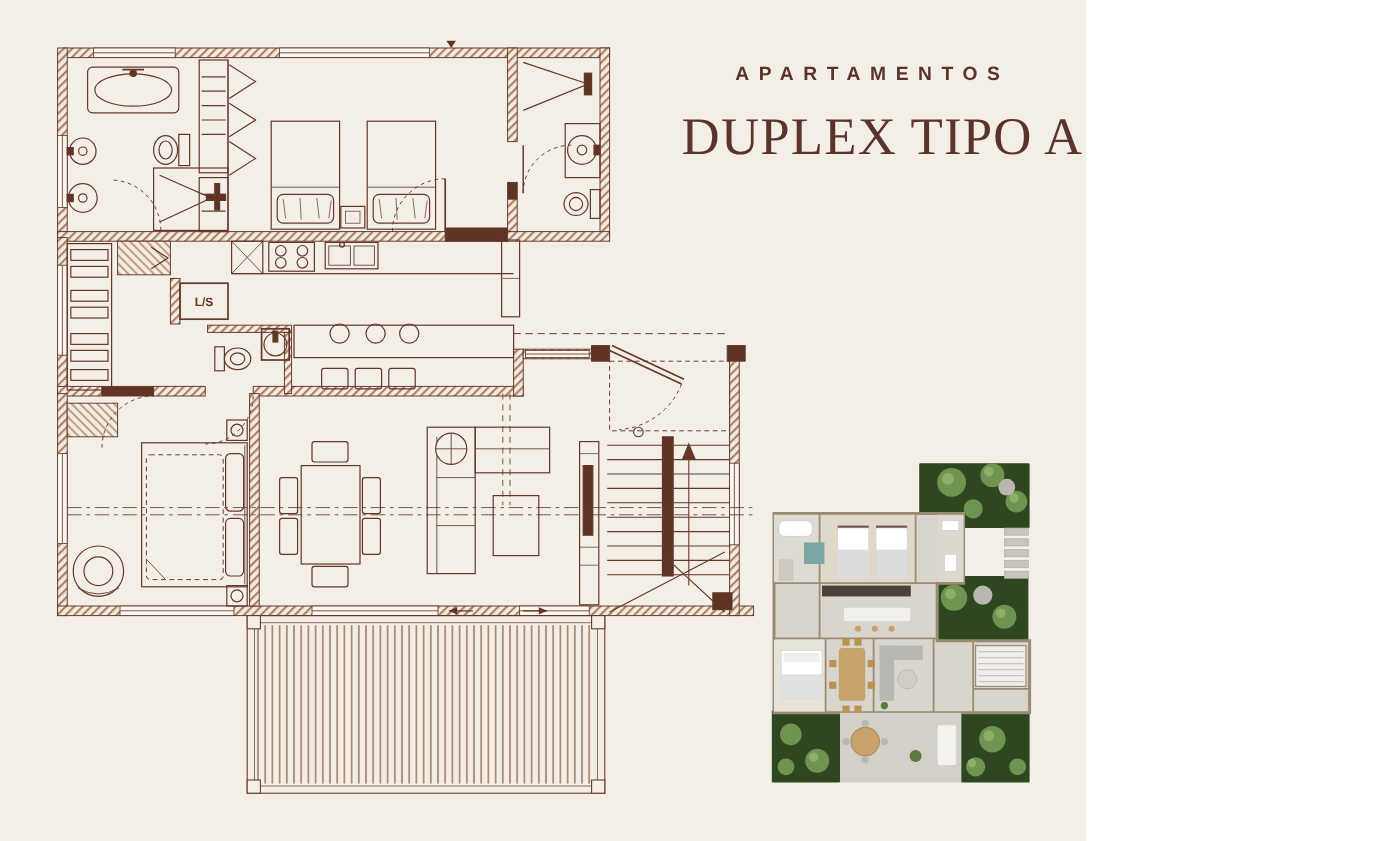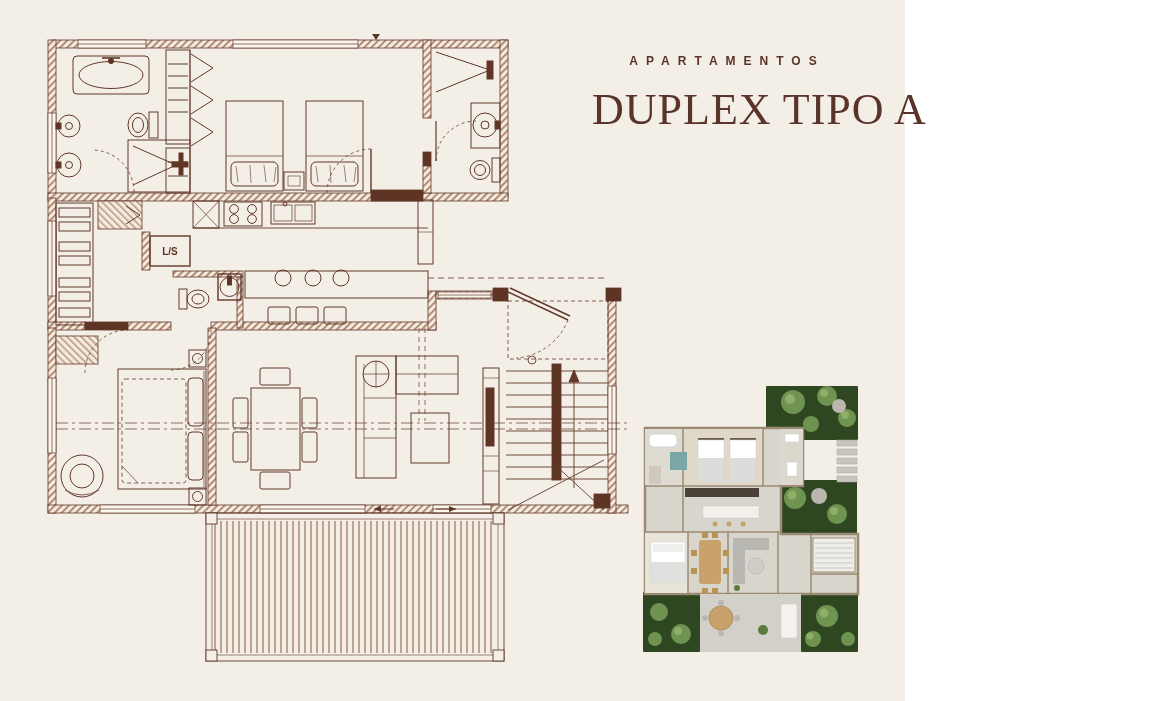--- a/index.html
+++ b/index.html
@@ -12,29 +12,29 @@
     position:absolute;left:0;top:0;width:905px;height:701px;
     background:#f3eee6;
   }
   .plan-svg{position:absolute;left:38px;top:26px;}
   .title-block{
     position:absolute;left:568px;top:54px;width:310px;
     text-align:center;color:#5a342a;
   }
   .eyebrow{
     font-family:"Liberation Sans", sans-serif;
-    font-weight:700;font-size:12px;letter-spacing:8px;
+    font-weight:700;font-size:16px;letter-spacing:8px;
     padding-left:8px; 
     color:#5a342a;
   }
   .main-title{
     margin-top:16px;
     font-family:"Liberation Serif", serif;
     font-weight:400;font-size:44px;letter-spacing:1px;
-    color:#5a342a;white-space:nowrap;margin-left:24px;
+    color:#5a342a;white-space:nowrap;
   }
   .render-svg{position:absolute;left:643px;top:382px;}
 </style>
 </head>
 <body>
 
 <div class="sheet">
 
   <svg class="plan-svg" width="600" height="660" viewBox="0 0 600 660">
     <defs>

